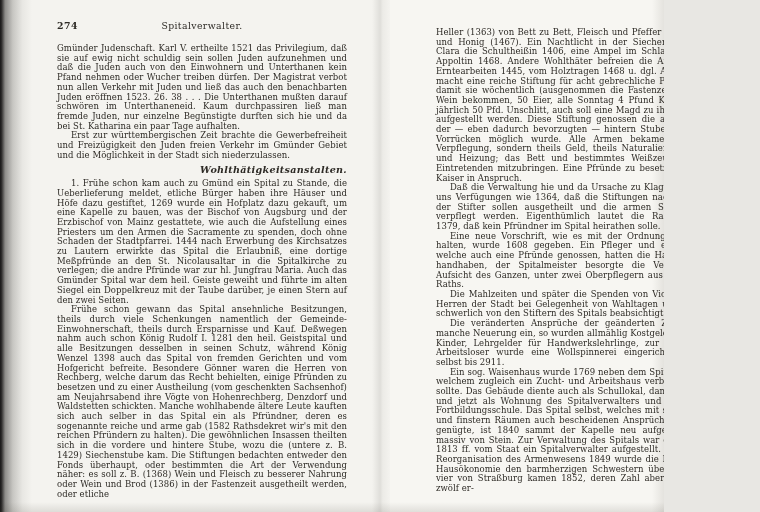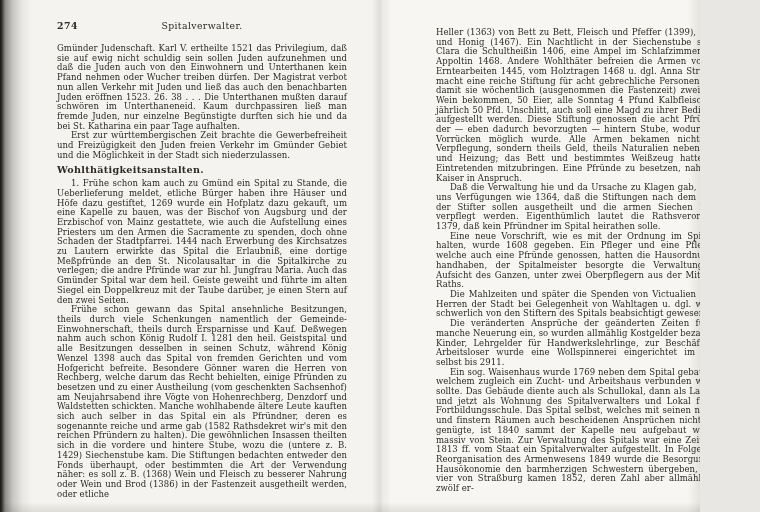--- a/index.html
+++ b/index.html
@@ -1,21 +1,20 @@
 <!DOCTYPE html>
 <html><head>
 <meta charset="utf-8">
 <style>
   html,body { margin:0; padding:0; background:#e8e7e3; }
   .scan {
     position:relative; width:664px; height:512px; overflow:hidden;
     background:#f4f3ef;
     font-family:"DejaVu Serif", serif;
     color:#2d2a25;
-    padding-left:36px;
   }
   
   .edge-left {
     position:absolute; left:0; top:0; width:32px; height:512px;
     background:linear-gradient(to right,
       #161616 0%, #2e2d2c 5%, #8d8c89 16%, #c7c6c2 40%,
       #e8e7e3 70%, #f4f3ef 100%);
   }
   .edge-bottom {
     position:absolute; left:0; bottom:0; width:760px; height:10px;
@@ -49,22 +48,22 @@
     position:relative; height:11px; margin-bottom:12px;
     font-size:9.3px; letter-spacing:0.4px; text-align:center;
   }
   .pagehead .num-left  { position:absolute; left:0; top:0; font-weight:bold; letter-spacing:0.5px; }
   .pagehead .num-right { position:absolute; right:0; top:0; font-weight:bold; letter-spacing:0.5px; }
   .pagehead .runtitle  { display:inline-block; }
   p { margin:0; text-indent:14px; }
   p.flush { text-indent:0; }
   h3.sect {
     margin:5px 0 4px 0;
-    text-align:left; text-indent:0;
-    font-size:9.6px; font-weight:bold; letter-spacing:0.3px;
+    text-align:right; text-indent:0;
+    font-size:9.6px; font-weight:bold; letter-spacing:0.3px;font-style:italic;
   }
 </style>
 </head>
 <body>
 
 <div class="scan">
   <div class="page-right-tint"></div>
   <div class="edge-left"></div>
   <div class="gutter"></div>
   <div class="edge-right"></div>

